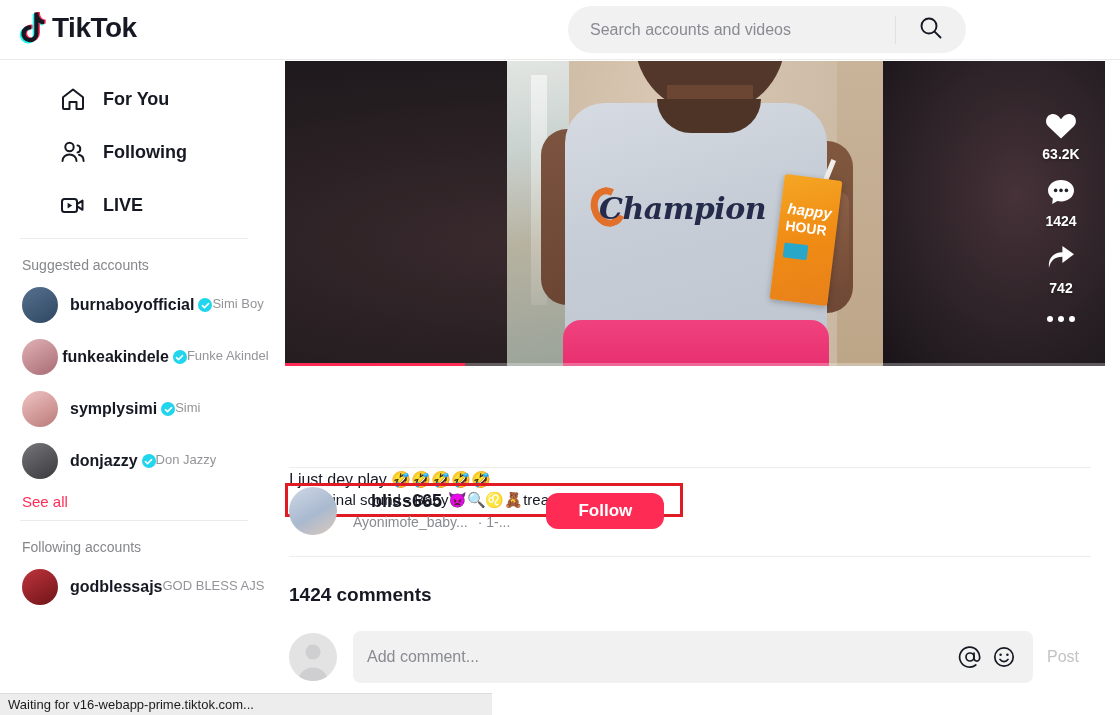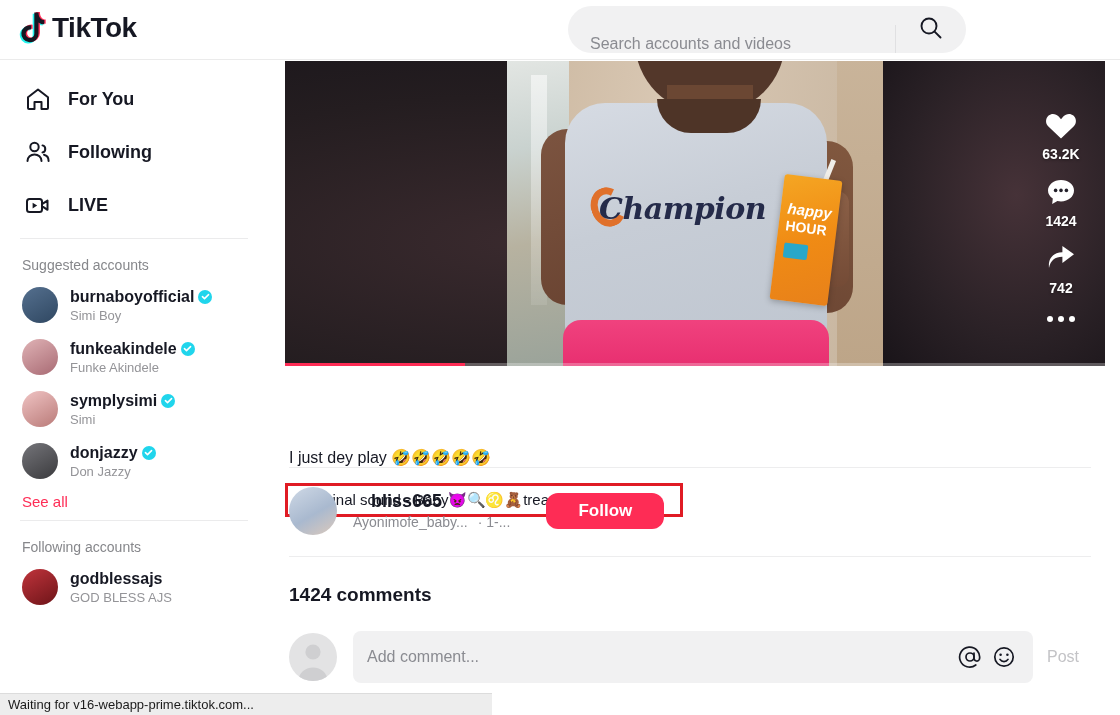--- a/index.html
+++ b/index.html
@@ -22,21 +22,21 @@
   }
   .logo-note { width: 30px; height: 34px; position: relative; }
   .logo-text {
     font-size: 28px; font-weight: bold; letter-spacing: -0.5px;
     color: #161823; line-height: 34px;
   }
   .searchbar {
     position: absolute; left: 568px; top: 6px;
     width: 398px; height: 47px;
     background: #f1f1f2; border-radius: 92px;
-    display: flex; align-items: flex-end;
+    display: flex; align-items: center;
   }
   .search-input {
     flex: 1; border: none; outline: none; background: transparent;
     font-family: "Liberation Sans", sans-serif;
     font-size: 16px; color: #161823; padding-left: 22px;
   }
   .search-input::placeholder { color: #8a8b91; }
   .search-divider { width: 1px; height: 28px; background: #e0e0e2; }
   .search-btn {
     width: 70px; height: 47px; background: transparent; border: none;
@@ -44,37 +44,37 @@
   }
 
   
   .sidebar {
     position: absolute; left: 0; top: 61px;
     width: 268px; height: 654px;
     background: #fff; padding-top: 18px; overflow: hidden;
   }
   .nav-item {
     display: flex; align-items: center; gap: 14px;
-    height: 40px; padding-left: 22px; margin-bottom: 13px; cursor: pointer;
+    height: 40px; padding-left: 22px; margin-bottom: 13px; cursor: pointer; margin-left: 35px;
   }
   .nav-label { font-size: 18px; font-weight: bold; color: #161823; }
   .nav-icon { width: 32px; height: 32px; display: flex; align-items: center; justify-content: center; }
 
   .divider { height: 1px; background: #ebebec; margin: 10px 20px 0 20px; }
 
   .sec-title {
     font-size: 14px; color: #86878b; padding-left: 22px;
     margin-top: 18px; margin-bottom: 10px;
   }
   .acct {
     display: flex; align-items: center; gap: 12px;
     padding-left: 22px; height: 44px; margin-bottom: 8px; cursor: pointer;
   }
   .avatar { width: 36px; height: 36px; border-radius: 50%; flex-shrink: 0; overflow: hidden; position: relative; }
-  .acct-text { display: flex; flex-direction: column; justify-content: center; min-width: 0; }
+  .acct-text { display: flex; flex-direction: row; justify-content: center; min-width: 0; }
   .acct-row { display: flex; align-items: center; gap: 4px; }
   .acct-name { font-size: 16px; font-weight: bold; color: #161823; line-height: 20px; white-space: nowrap; }
   .acct-sub { font-size: 13px; color: #949498; line-height: 17px; white-space: nowrap; }
   .verified {
     width: 14px; height: 14px; border-radius: 50%; background: #20d5ec;
     display: inline-flex; align-items: center; justify-content: center; flex-shrink: 0;
   }
   .see-all {
     font-size: 15px; color: #fe2c55; padding-left: 22px;
     margin-top: 10px; margin-bottom: 4px; cursor: pointer;
@@ -202,21 +202,21 @@
   .rail-icon { width: 40px; height: 40px; display: flex; align-items: center; justify-content: center; }
   .rail-count {
     color: #fff; font-size: 14px; font-weight: bold; margin-top: 1px;
     text-shadow: 0 1px 3px rgba(0,0,0,.4);
   }
   .rail-dots { display: flex; gap: 5px; margin-top: 10px; cursor: pointer; }
   .rail-dots span { width: 6px; height: 6px; border-radius: 50%; background: #fff; }
 
   
   .caption {
-    position: absolute; left: 21px; top: 386px;
+    position: absolute; left: 21px; top: 408px;
     font-size: 16px; color: #161823; line-height: 22px;
   }
   .sound-box {
     position: absolute; left: 17px; top: 422px;
     width: 398px; height: 34px;
     border: 3px solid #e01b24; display: flex; align-items: center;
     padding-left: 6px; box-sizing: border-box;
   }
   .sound-text {
     font-size: 15px; color: #161823; display: flex; align-items: center; gap: 2px;

